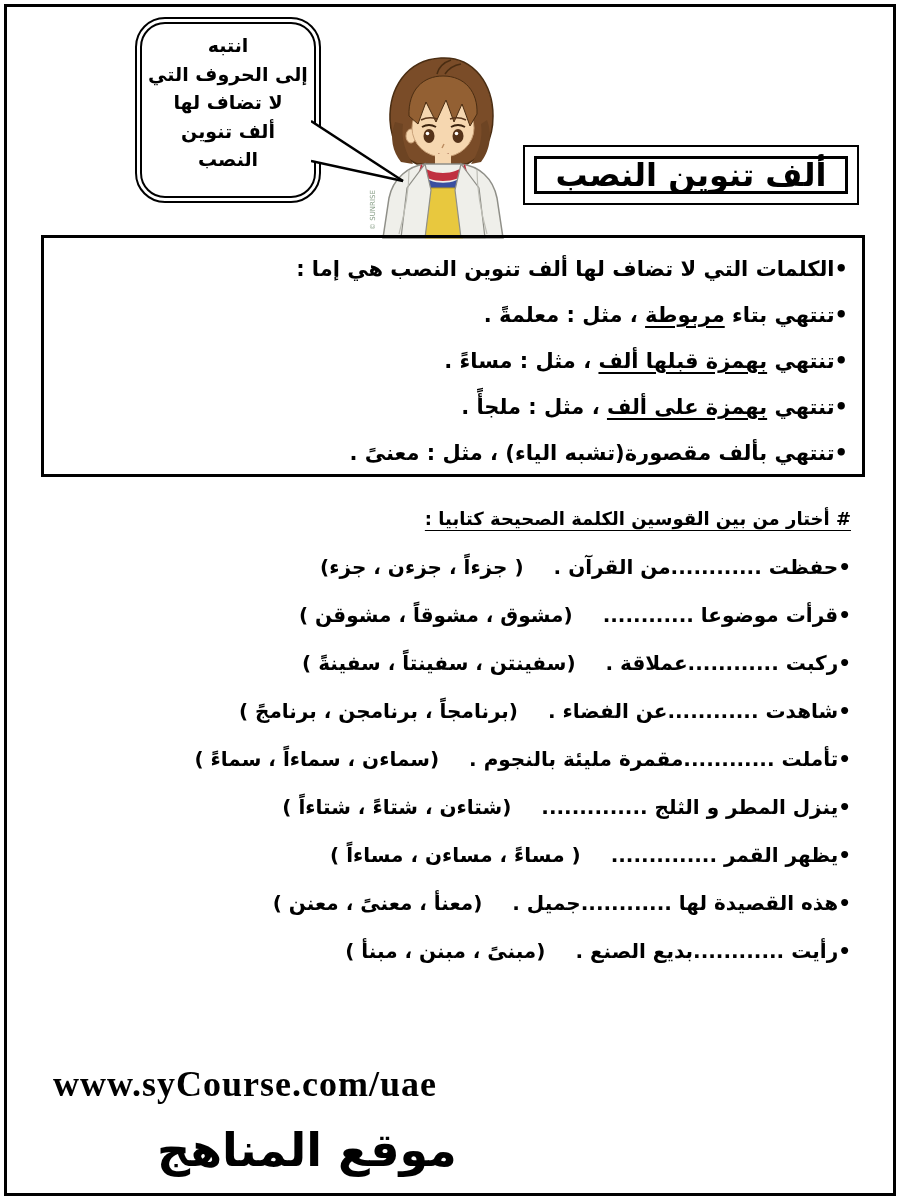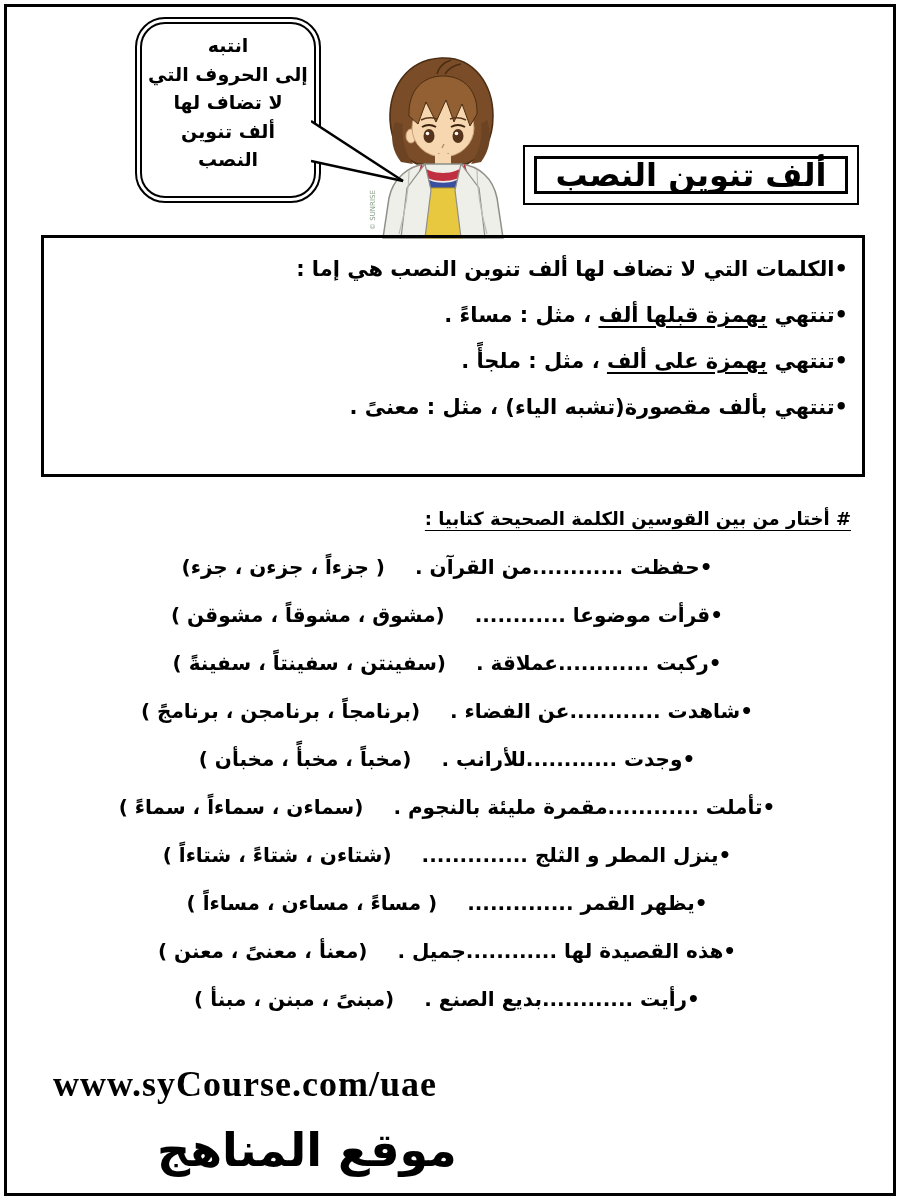--- a/index.html
+++ b/index.html
@@ -27,21 +27,21 @@
   
   .rules-box { position: absolute; left: 34px; top: 228px; width: 824px; height: 242px; border: 3px solid #000;
                direction: rtl; padding: 8px 14px 11px 10px; }
   .rule-line { font-size: 21px; font-weight: bold; line-height: 46px; white-space: nowrap; }
   .u { text-decoration: underline; text-underline-offset: 4px; }
 
   
   .ex-heading { position: absolute; right: 42px; top: 501px; direction: rtl; font-size: 18px; font-weight: bold;
                 text-decoration: underline; text-underline-offset: 5px; }
   .ex-list { position: absolute; left: 36px; right: 42px; top: 536px; direction: rtl; }
-  .ex-line { font-size: 20px; font-weight: bold; line-height: 48px; white-space: nowrap; text-align: center; }
+  .ex-line { font-size: 20px; font-weight: bold; line-height: 48px; white-space: nowrap; text-align: right; }
   .ex-options { margin-right: 30px; }
 
   
   .footer-url { position: absolute; left: 46px; top: 1056px; font-family: "Liberation Serif", serif; font-weight: bold;
                 font-size: 36px; letter-spacing: 1px; text-align: center; }
   .site-name { position: absolute; left: 150px; top: 1116px; font-size: 46px; font-weight: bold; direction: rtl; text-align: center; }
 </style>
 </head>
 <body>
 
@@ -95,33 +95,33 @@
     </svg>
 
     <div class="title-box">
       <div class="title-inner">
         <span class="title-text">ألف تنوين النصب</span>
       </div>
     </div>
 
     <div class="rules-box">
       <div class="rule-line">•الكلمات التي لا تضاف لها ألف تنوين النصب هي إما :</div>
+      <div class="rule-line"><span>•تنتهي بتاء </span><span class="u">مربوطة</span><span> ، مثل : معلمةً .</span></div>
       <div class="rule-line"><span>•تنتهي </span><span class="u">بهمزة قبلها ألف</span><span> ، مثل : مساءً .</span></div>
       <div class="rule-line"><span>•تنتهي </span><span class="u">بهمزة على ألف</span><span> ، مثل : ملجأً .</span></div>
       <div class="rule-line"><span>•تنتهي بألف مقصورة(تشبه الياء) ، مثل : معنىً .</span><span class="u"></span><span></span></div>
     </div>
 
     <div class="ex-heading"># أختار من بين القوسين الكلمة الصحيحة كتابيا :</div>
 
     <div class="ex-list">
       <div class="ex-line"><span class="ex-text">•حفظت ............من القرآن .</span><span class="ex-options">( جزءاً ، جزءن ، جزء)</span></div>
       <div class="ex-line"><span class="ex-text">•قرأت موضوعا ............</span><span class="ex-options">(مشوق ، مشوقاً ، مشوقن )</span></div>
       <div class="ex-line"><span class="ex-text">•ركبت ............عملاقة .</span><span class="ex-options">(سفينتن ، سفينتاً ، سفينةً )</span></div>
       <div class="ex-line"><span class="ex-text">•شاهدت ............عن الفضاء .</span><span class="ex-options">(برنامجاً ، برنامجن ، برنامجً )</span></div>
-      <div class="ex-line"><span class="ex-text">•وجدت ............للأرانب .</span><span class="ex-options">(مخباً ، مخبأً ، مخبأن )</span></div>
       <div class="ex-line"><span class="ex-text">•تأملت ............مقمرة مليئة بالنجوم .</span><span class="ex-options">(سماءن ، سماءاً ، سماءً )</span></div>
       <div class="ex-line"><span class="ex-text">•ينزل المطر و الثلج ..............</span><span class="ex-options">(شتاءن ، شتاءً ، شتاءاً )</span></div>
       <div class="ex-line"><span class="ex-text">•يظهر القمر ..............</span><span class="ex-options">( مساءً ، مساءن ، مساءاً )</span></div>
       <div class="ex-line"><span class="ex-text">•هذه القصيدة لها ............جميل .</span><span class="ex-options">(معنأ ، معنىً ، معنن )</span></div>
       <div class="ex-line"><span class="ex-text">•رأيت ............بديع الصنع .</span><span class="ex-options">(مبنىً ، مبنن ، مبنأ )</span></div>
     </div>
 
     <div class="footer-url">www.syCourse.com/uae</div>
     <div class="site-name">موقع المناهج</div>
 

